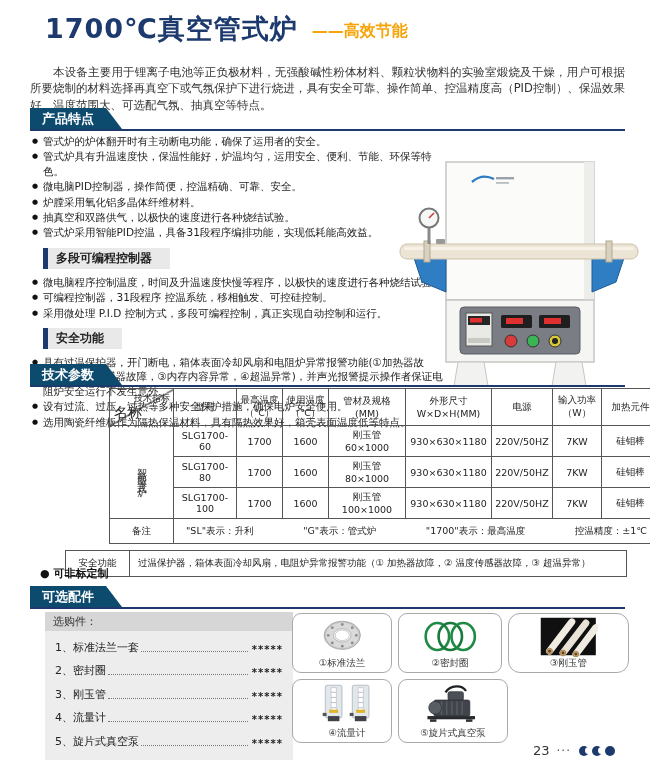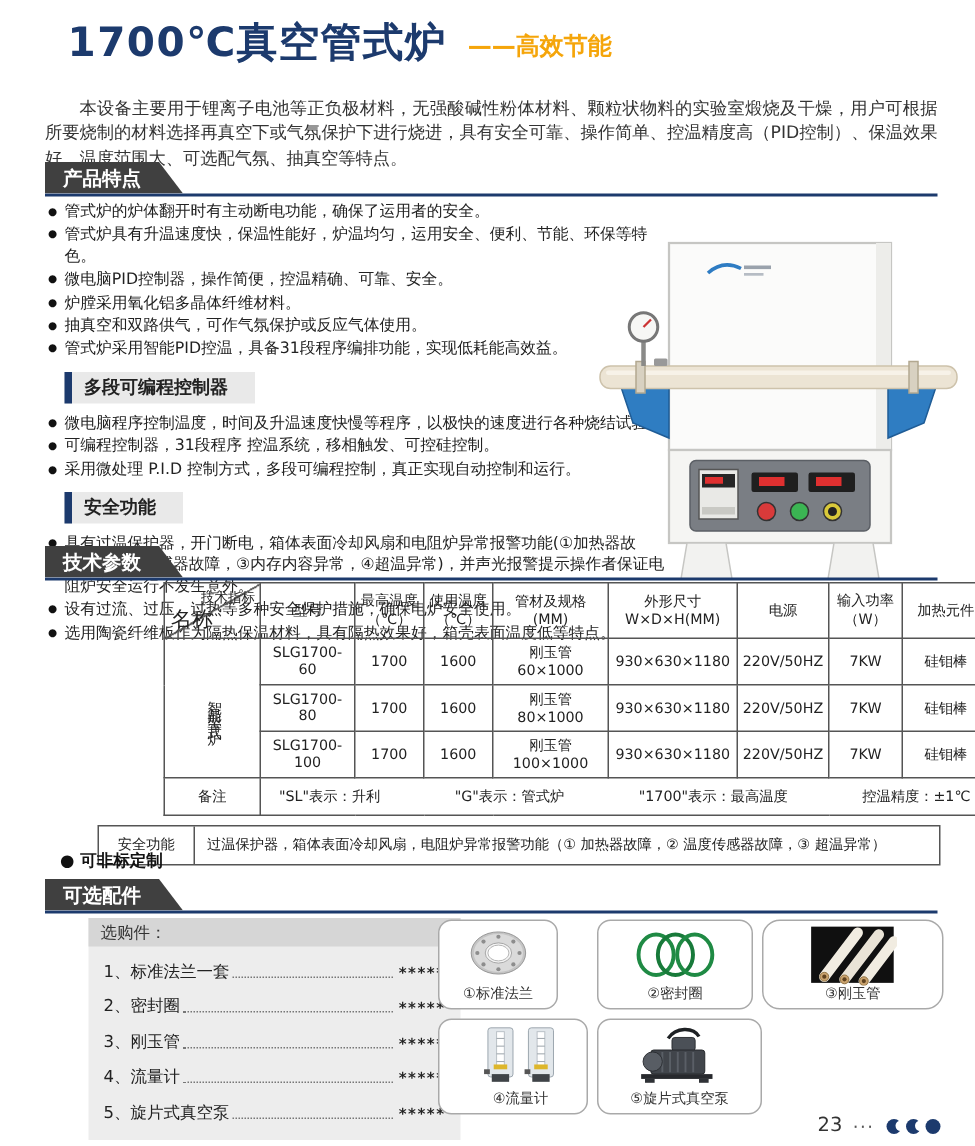--- a/index.html
+++ b/index.html
@@ -13,25 +13,24 @@
   .main-title { font-size:27px; font-weight:bold; color:#1c3a6d; letter-spacing:1px; line-height:30px; }
   .sub-title  { font-size:16px; font-weight:bold; color:#f5a50a; margin-left:14px; line-height:26px; }
   
   .intro {
     position:absolute; left:30px; top:52px; width:595px;
     font-size:11.5px; line-height:16.5px; text-indent:2em; text-align:justify; color:#333;
   }
   
   .sec-rule { position:absolute; left:30px; width:595px; border-bottom:2px solid #1c3a6d; }
   .banner {
-    display:inline-block; background:#404040; color:#fff; font-weight:bold;
+    display:inline-block; background:#0c4a6e; color:#fff; font-weight:bold;
     font-size:13px; line-height:21px; height:21px; padding:0 28px 0 12px;
     clip-path:polygon(0 0, calc(100% - 16px) 0, 100% 100%, 0 100%);
     vertical-align:bottom;
-    font-family:Liberation Serif, serif;
   }
   .rule-1 { top:108px; } .rule-2 { top:364px; } .rule-3 { top:586px; }
   
   .feature-col { position:absolute; left:32px; top:134px; width:412px; }
   ul.bullets { list-style:none; margin:0; padding:0; }
   ul.bullets li {
     position:relative; padding-left:11px; font-size:10.5px; line-height:14.4px;
     color:#222; margin-bottom:1px; text-align:left;
   }
   ul.bullets li::before {
@@ -74,43 +73,43 @@
     display:flex; border:1px solid #555; margin-top:6px; align-items:stretch;
   }
   .safety-box .lab {
     width:63px; border-right:1px solid #555; display:flex; align-items:center;
     justify-content:center; font-size:9.5px;
   }
   .safety-box .val { flex:1; font-size:9.5px; padding:6px 8px; }
   .custom-note { position:absolute; left:40px; top:566px; font-size:11px; font-weight:bold; color:#111; }
   
   .optbox {
-    position:absolute; left:45px; top:612px; width:248px; background:#ededed; padding-bottom:11px;margin-left:14px;
+    position:absolute; left:45px; top:612px; width:248px; background:#ededed; padding-bottom:11px;
   }
   .optbox-head { background:#d6d6d6; padding:2px 8px; font-size:11px; color:#333; }
   .opt-item { display:flex; align-items:flex-end; font-size:11px; padding:0 10px; margin-top:8.5px; color:#222; }
   .opt-leader { flex:1; border-bottom:1.5px dotted #777; margin:0 4px 3px 2px; }
   .opt-stars { font-weight:bold; font-size:10px; letter-spacing:1px; color:#222; }
   
   .card {
     position:absolute; border:1px solid #a9a9a9; border-radius:9px; background:#fff;
     display:flex; flex-direction:column; align-items:center; justify-content:flex-end;
     box-sizing:border-box; padding:2px 2px 2px 2px;
   }
   .card svg { display:block; }
   .card-caption { font-size:9.5px; color:#333; line-height:12px; padding-bottom:1px; }
-  .c1 { left:292px; top:613px; width:80px; height:60px; }
+  .c1 { left:292px; top:613px; width:100px; height:60px; }
   .c2 { left:398px; top:613px; width:104px; height:60px; }
   .c3 { left:508px; top:613px; width:121px; height:60px;border-radius:12px; }
   .c4 { left:292px; top:679px; width:100px; height:64px;padding-left:12px; }
   .c5 { left:398px; top:679px; width:110px; height:64px; }
   .c1 svg,.c2 svg,.c3 svg { height:42px; } .c4 svg,.c5 svg { height:46px; }
   
   .footer { position:absolute; left:533px; top:743px; display:flex; align-items:center; }
-  .page-num { font-size:13px; color:#333;margin-left:12px; }
+  .page-num { font-size:13px; color:#333; }
   .dots { font-size:12px; color:#555; margin:0 5px 0 7px; letter-spacing:1px; }
   .moon { width:10px; height:10px; border-radius:50%; background:#1c3a6d; position:relative; display:inline-block; margin-left:3px; }
   .moon.crescent::after {
     content:""; position:absolute; width:7px; height:7px; border-radius:50%;
     background:#fff; right:-2.5px; top:1.5px;
   }
 </style>
 </head>
 <body>
 
@@ -126,21 +125,21 @@
   <div class="sec-rule rule-1">
     <span class="banner">产品特点</span>
   </div>
 
   <div class="feature-col">
     <ul class="bullets">
       <li>管式炉的炉体翻开时有主动断电功能，确保了运用者的安全。</li>
       <li>管式炉具有升温速度快，保温性能好，炉温均匀，运用安全、便利、节能、环保等特色。</li>
       <li>微电脑PID控制器，操作简便，控温精确、可靠、安全。</li>
       <li>炉膛采用氧化铝多晶体纤维材料。</li>
-      <li>抽真空和双路供气，可作气氛保护或反应气体使用。</li>
+      <li>抽真空和双路供气，以极快的速度进行各种烧结试验。</li>
       <li>管式炉采用智能PID控温，具备31段程序编排功能，实现低耗能高效益。</li>
     </ul>
 
     <div class="subhead">多段可编程控制器</div>
     <ul class="bullets">
       <li>微电脑程序控制温度，时间及升温速度快慢等程序，以极快的速度进行各种烧结试验。</li>
       <li>可编程控制器，31段程序 控温系统，移相触发、可控硅控制。</li>
       <li>采用微处理 P.I.D 控制方式，多段可编程控制，真正实现自动控制和运行。</li>
     </ul>
 

